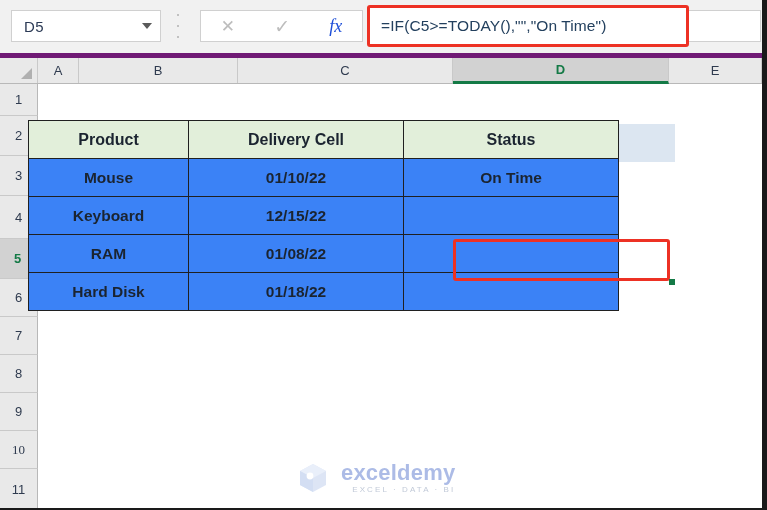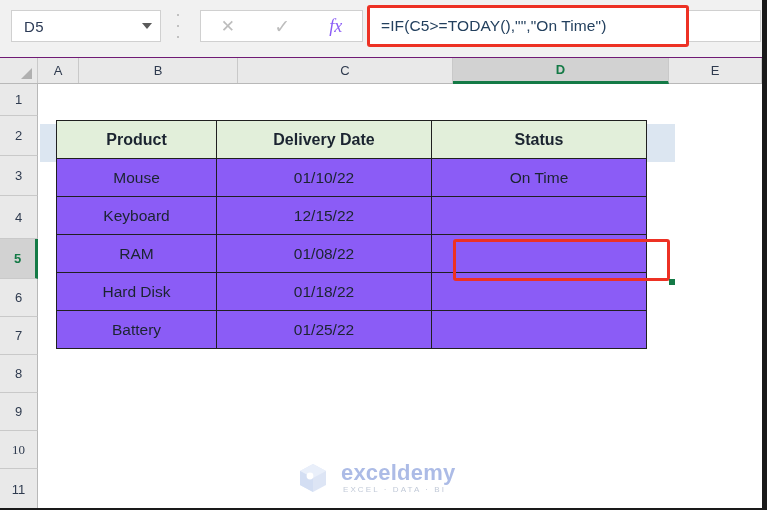--- a/index.html
+++ b/index.html
@@ -12,21 +12,21 @@
     font-family: "Liberation Sans", sans-serif;
     position: relative;
   }
 
   
   .topbar {
     position: absolute;
     left: 0; top: 0;
     width: 767px; height: 58px;
     background: #f1f1f1;
-    border-bottom: 1px solid #701a75;
+    border-bottom: 5px solid #701a75;
   }
 
   .namebox {
     position: absolute;
     left: 11px; top: 10px;
     width: 150px; height: 32px;
     background: #ffffff;
     border: 1px solid #d0d0d0;
     display: flex;
     align-items: center;
@@ -80,21 +80,21 @@
   .fx-icon {
     color: #bdbdbd;
     font-size: 17px;
     line-height: 1;
     user-select: none;
   }
   .fx-icon.fx-italic {
     font-family: "Liberation Serif", serif;
     font-style: italic;
     font-size: 18px;
-    color: #8b5cf6;
+    color: #1d4ed8;
   }
   .fx-icon.check { font-size: 19px; }
 
   .formula-wrap {
     position: absolute;
     left: 367px; top: 5px;
     width: 322px; height: 42px;
     border: 3px solid #ed3124;
     border-radius: 3px;
     background: #ffffff;
@@ -209,33 +209,34 @@
   .title-banner .t {
     font-size: 19px;
     font-weight: bold;
     color: #31465f;
     letter-spacing: .1px;
   }
 
   
   .xl-table {
     position: absolute;
-    left: 56px; top: 120px;
+    left: 28px; top: 120px;
     border-collapse: collapse;
     table-layout: fixed;
   }
   .xl-table td, .xl-table th {
     border: 1.6px solid #202020;
     height: 38px;
     text-align: center;
     vertical-align: middle;
     font-size: 15.5px;
     color: #1b2430;
-    background: #8b5cf6;
+    background: #3b82f6;
     padding: 0;
+    font-weight: bold;
   }
   .xl-table th {
     background: #e2efda;
     font-weight: bold;
     font-size: 16px;
   }
   .col-product { width: 160px; }
   .col-date    { width: 215px; }
   .col-status  { width: 215px; }
 
@@ -273,20 +274,21 @@
     font-weight: bold;
     color: #7a93d8;
     letter-spacing: .2px;
   }
   .wm-sub {
     font-size: 8px;
     color: #9aa8bf;
     letter-spacing: 2.1px;
     margin-top: 2px;
     margin-left: 2px;
+    text-align: right;
   }
 
   
   .edge-right {
     position: absolute;
     right: 0; top: 0;
     width: 5px; height: 510px;
     background: #1a1a1a;
   }
   .edge-bottom {
@@ -354,21 +356,21 @@
 <div class="sheet"></div>
 
 <div class="title-banner">
   <span class="t">Delete Cell Value If Date Is Greater Than Today</span>
 </div>
 
 <table class="xl-table">
   <thead>
     <tr>
       <th class="col-product">Product</th>
-      <th class="col-date">Delivery Date</th>
+      <th class="col-date">Delivery Cell</th>
       <th class="col-status">Status</th>
     </tr>
   </thead>
   <tbody>
     <tr>
       <td>Mouse</td>
       <td>01/10/22</td>
       <td>On Time</td>
     </tr>
     <tr>
@@ -379,25 +381,20 @@
     <tr>
       <td>RAM</td>
       <td>01/08/22</td>
       <td></td>
     </tr>
     <tr>
       <td>Hard Disk</td>
       <td>01/18/22</td>
       <td></td>
     </tr>
-    <tr>
-      <td>Battery</td>
-      <td>01/25/22</td>
-      <td></td>
-    </tr>
   </tbody>
 </table>
 
 <div class="cell-highlight"></div>
 <div class="active-nub"></div>
 
 <div class="watermark">
   <svg class="wm-cube" width="28" height="30" viewBox="0 0 28 30">
     <polygon points="14,1 27,8 27,22 14,29 1,22 1,8" fill="#c9d6f0"></polygon>
     <polygon points="14,1 27,8 14,15 1,8" fill="#dde6f7"></polygon>

